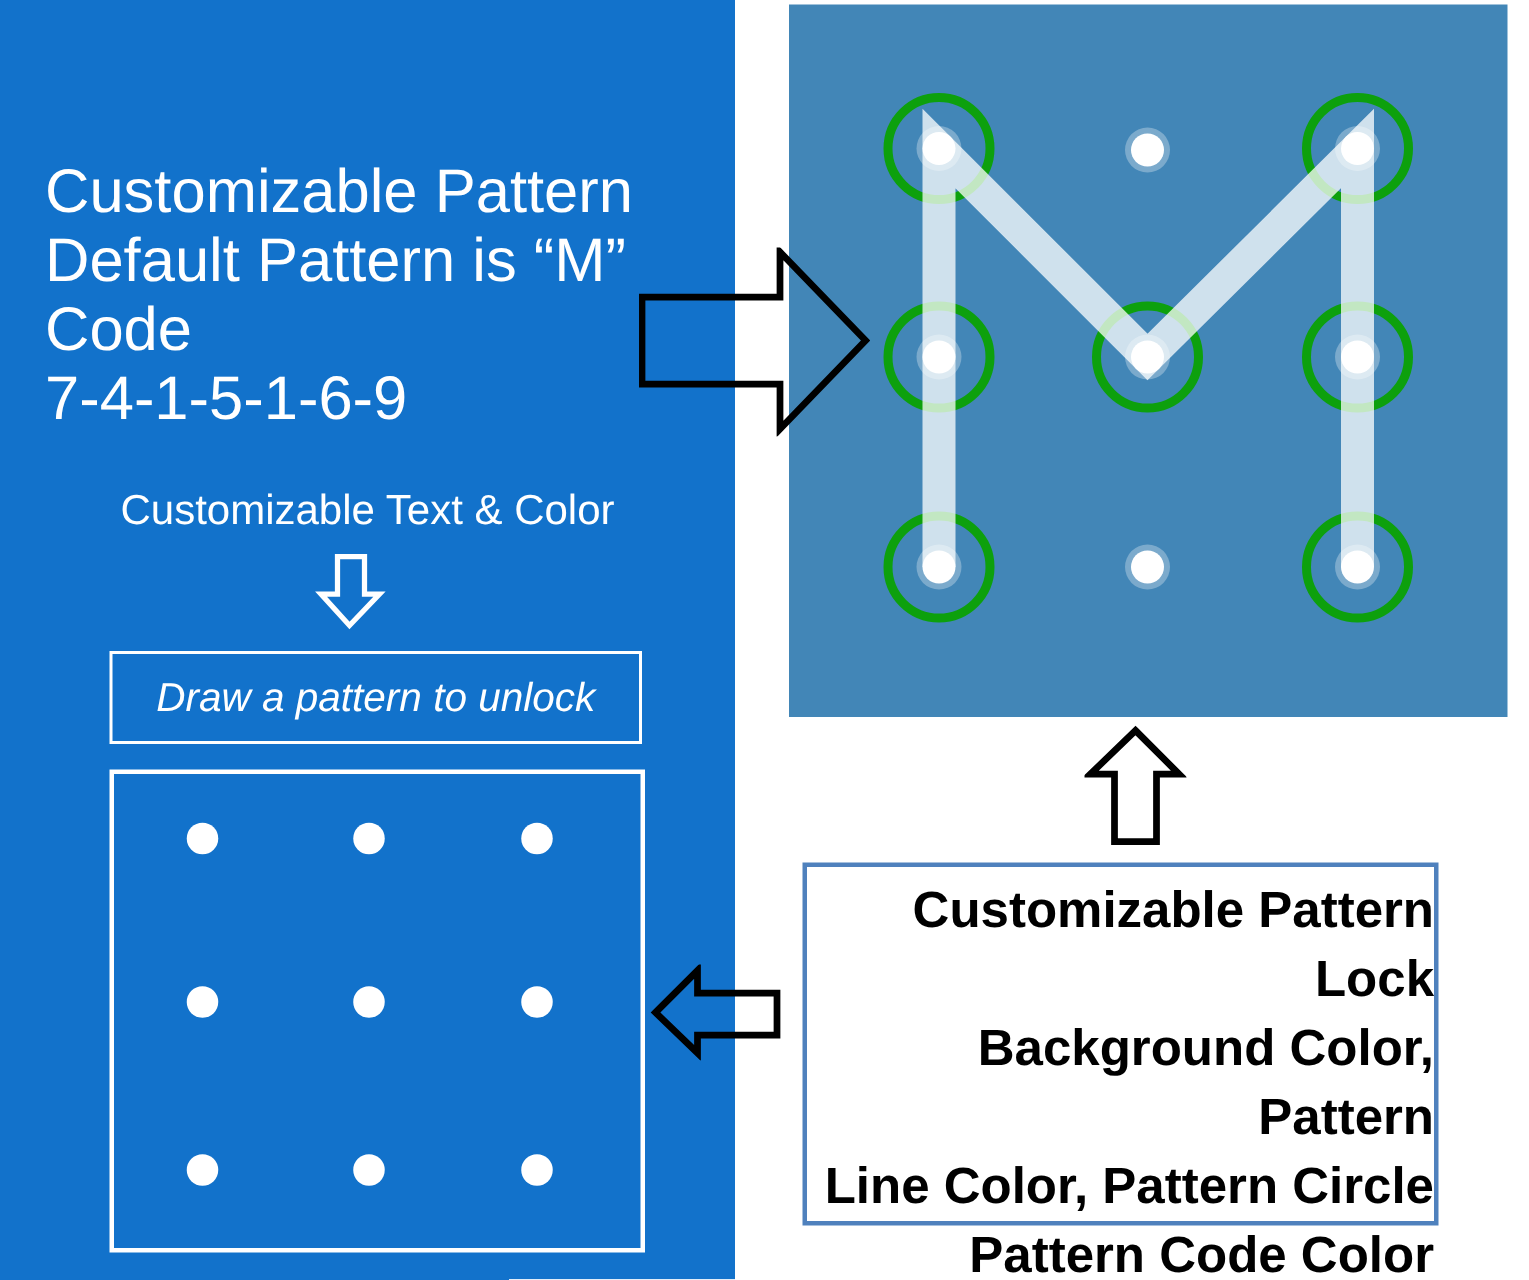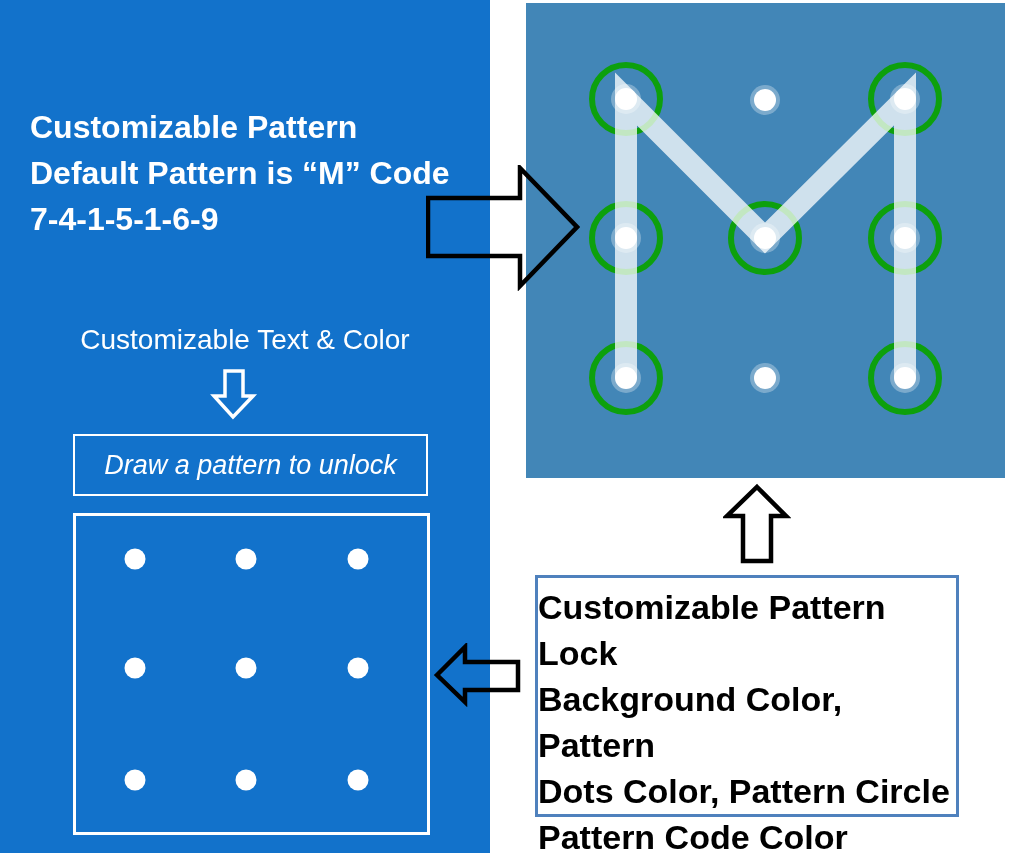--- a/index.html
+++ b/index.html
@@ -8,21 +8,21 @@
     background:var(--page_bg,#fff);
     font-family:"Liberation Sans",sans-serif;
   }
   
   .left-panel{
     position:absolute;left:0;top:0;width:490px;height:853px;
     background:var(--panel_bg,#1272CB);
   }
   .desc{
     position:absolute;left:30px;top:104px;width:450px;
-    color:var(--text_white,#fff);font-size:32px;line-height:46px;font-weight:700;
+    color:var(--text_white,#fff);font-size:41px;line-height:46px;font-weight:400;
   }
   .subtitle{
     position:absolute;left:0;top:317px;width:490px;text-align:center;
     color:var(--text_white,#fff);font-size:28px;line-height:46px;font-weight:400;
   }
   .hint-box{
     position:absolute;left:73px;top:434px;width:355px;height:62px;
     border:2px solid var(--text_white,#fff);box-sizing:border-box;
     display:flex;align-items:center;justify-content:center;
     color:var(--text_white,#fff);font-size:27px;font-weight:400;font-style:italic;
@@ -42,21 +42,21 @@
   .pat-circle{fill:none;stroke:var(--circle_green,#0DA00D);stroke-width:6px;}
   .pat-line{fill:none;stroke:var(--line_white,rgba(255,255,255,0.75));stroke-width:22px;stroke-linejoin:miter;}
   .pad-dot{fill:var(--dot_color,#fff);}
   .pad-dot-halo{fill:var(--dot_color,#fff);opacity:.3;}
   
   .callout{
     position:absolute;left:535px;top:575px;width:424px;height:242px;
     background:var(--page_bg,#fff);
     border:3px solid var(--callout_border,#4F81BD);box-sizing:border-box;
     color:var(--callout_text,#000);
-    font-size:34px;line-height:46px;font-weight:600;text-align:left;
+    font-size:34px;line-height:46px;font-weight:600;text-align:right;
     padding-top:6px;
   }
   
   .arrow{position:absolute;}
   .arrow polygon{fill:none;}
   .arrow-black polygon{stroke:var(--arrow_black,#000);stroke-width:4.5px;stroke-linejoin:miter;}
   .arrow-white polygon{stroke:var(--text_white,#fff);stroke-width:3.5px;stroke-linejoin:miter;}
 </style>
 </head>
 <body>
@@ -142,17 +142,17 @@
     <polygon points="34,4 63,33 48,33 48,78 20,78 20,33 4,33"></polygon>
   </svg>
 
   <svg class="arrow arrow-black" style="left:433px;top:643px;" width="90" height="64">
     <polygon points="4,32 32,4 32,19 85,19 85,47 32,47 32,59"></polygon>
   </svg>
 
   <div class="callout">
     <div>Customizable Pattern Lock</div>
     <div>Background Color, Pattern</div>
-    <div>Dots Color, Pattern Circle</div>
+    <div>Line Color, Pattern Circle</div>
     <div>Pattern Code Color</div>
   </div>
 
 </div>
 
 </body></html>

